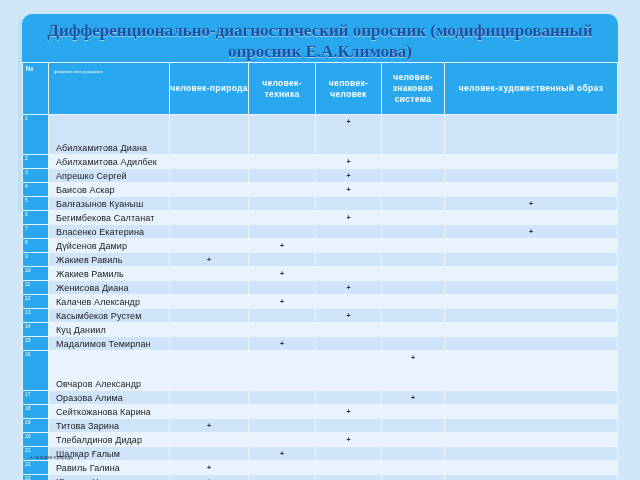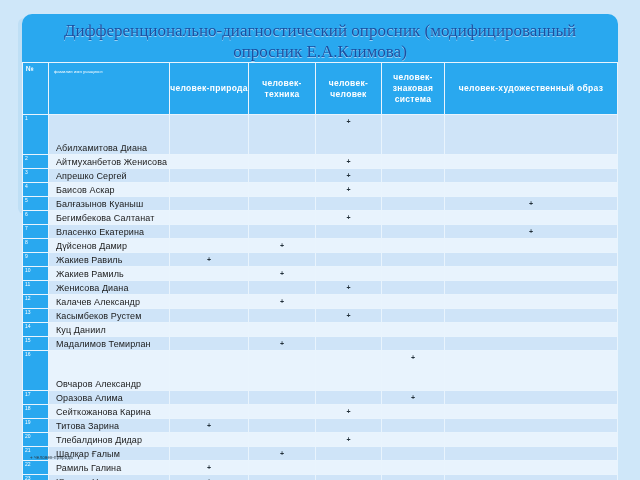--- a/index.html
+++ b/index.html
@@ -19,21 +19,21 @@
     border-radius:10px 10px 0 0;
   }
   .panel-shadow{
     position:absolute;left:18px;top:18px;width:12px;height:196px;
     background:#bfdff5;border-radius:8px;
   }
   .title{
     position:absolute;left:30px;top:20px;width:580px;
     text-align:center;color:#1b4fa0;
     font-family:"Liberation Serif", serif;
-    font-weight:normal;font-size:17px;line-height:21px;
+    font-weight:bold;font-size:17px;line-height:21px;
     text-shadow:0 1px 0 #9fd3f5;
   }
   table.grid{
     position:absolute;left:22px;top:62px;width:596px;
     border-collapse:collapse;table-layout:fixed;
   }
   table.grid th, table.grid td{
     border:1px solid #e9f4fd;
     padding:0;vertical-align:middle;
   }
@@ -95,21 +95,21 @@
           <td class="num">1</td>
           <td class="fio">Абилхамитова Диана</td>
           <td class="mark"></td>
           <td class="mark"></td>
           <td class="mark">+</td>
           <td class="mark"></td>
           <td class="mark"></td>
         </tr>
         <tr class="even">
           <td class="num">2</td>
-          <td class="fio">Айтмуханбетов Женисова</td>
+          <td class="fio">Абилхамитова Адилбек</td>
           <td class="mark"></td>
           <td class="mark"></td>
           <td class="mark">+</td>
           <td class="mark"></td>
           <td class="mark"></td>
         </tr>
         <tr class="odd">
           <td class="num">3</td>
           <td class="fio">Апрешко Сергей</td>
           <td class="mark"></td>
@@ -275,21 +275,21 @@
           <td class="num">21</td>
           <td class="fio">Шалқар Ғалым</td>
           <td class="mark"></td>
           <td class="mark">+</td>
           <td class="mark"></td>
           <td class="mark"></td>
           <td class="mark"></td>
         </tr>
         <tr class="even">
           <td class="num">22</td>
-          <td class="fio">Рамиль Галина</td>
+          <td class="fio">Равиль Галина</td>
           <td class="mark">+</td>
           <td class="mark"></td>
           <td class="mark"></td>
           <td class="mark"></td>
           <td class="mark"></td>
         </tr>
         <tr class="odd">
           <td class="num">23</td>
           <td class="fio">Юсупов Наиль</td>
           <td class="mark">+</td>

